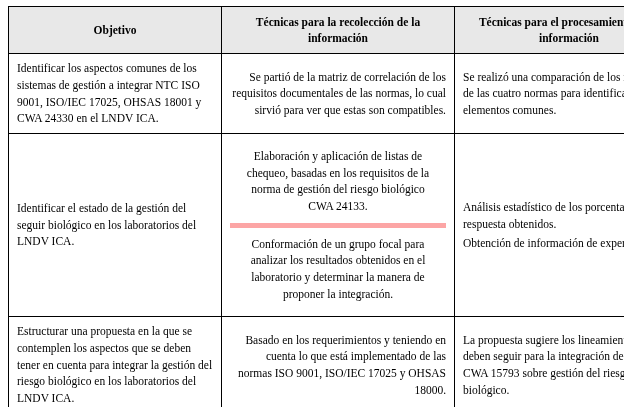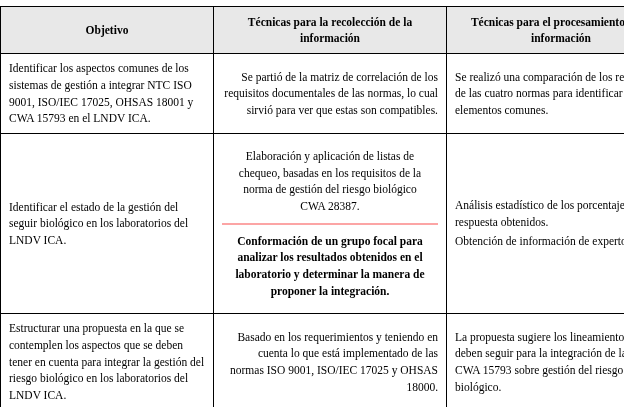--- a/index.html
+++ b/index.html
@@ -11,21 +11,21 @@
     width: 624px;
     height: 407px;
     font-family: "Liberation Serif", serif;
     color: #000000;
     overflow: hidden;
   }
   .page {
     width: 624px;
     height: 407px;
     box-sizing: border-box;
-    padding: 6px 5px 5px 0;
+    padding: 6px 5px 5px 8px;
   }
   table.matrix {
     border-collapse: collapse;
     width: 612px;
     table-layout: fixed;
     border: 1px solid #000000;
   }
   table.matrix th,
   table.matrix td {
     border: 1px solid #000000;
@@ -55,22 +55,21 @@
     padding: 0;
     vertical-align: top;
   }
   .subcell {
     padding: 8px 10px;
     text-align: center;
     font-size: 11.5px;
     line-height: 1.45;
   }
   .subcell + .subcell {
-    border-top: 2px solid #fca5a5;
-    font-weight: bold;
+    border-top: 5px solid #fca5a5;
   }
   .col-a { width: 192px; }
   .col-b { width: 212px; }
   .col-c { width: 208px; }
   p.pl { margin: 0; }
   p.pl + p.pl { margin-top: 0.2em; }
 </style>
 </head>
 <body>
 
@@ -79,29 +78,29 @@
     <thead>
       <tr>
         <th class="col-a">Objetivo</th>
         <th class="col-b">Técnicas para la recolección de la información</th>
         <th class="col-c">Técnicas para el procesamiento de la información</th>
       </tr>
     </thead>
     <tbody>
 
       <tr>
-        <td class="objetivo col-a">Identificar los aspectos comunes de los sistemas de gestión a integrar NTC ISO 9001, ISO/IEC 17025, OHSAS 18001 y CWA 15793 en el LNDV ICA.</td>
+        <td class="objetivo col-a">Identificar los aspectos comunes de los sistemas de gestión a integrar NTC ISO 9001, ISO/IEC 17025, OHSAS 18001 y CWA 24330 en el LNDV ICA.</td>
         <td class="tecnica col-b">Se partió de la matriz de correlación de los requisitos documentales de las normas, lo cual sirvió para ver que estas son compatibles.</td>
         <td class="proceso col-c">Se realizó una comparación de los requisitos de las cuatro normas para identificar los elementos comunes.</td>
       </tr>
 
       <tr>
         <td class="objetivo col-a">Identificar el estado de la gestión del seguir biológico en los laboratorios del LNDV ICA.</td>
         <td class="split col-b">
-          <div class="subcell">Elaboración y aplicación de listas de chequeo, basadas en los requisitos de la norma de gestión del riesgo biológico CWA 28387.</div>
+          <div class="subcell">Elaboración y aplicación de listas de chequeo, basadas en los requisitos de la norma de gestión del riesgo biológico CWA 24133.</div>
           <div class="subcell">Conformación de un grupo focal para analizar los resultados obtenidos en el laboratorio y determinar la manera de proponer la integración.</div>
         </td>
         <td class="proceso col-c">
           <p class="pl">Análisis estadístico de los porcentajes de respuesta obtenidos.</p>
           <p class="pl">Obtención de información de expertos.</p>
         </td>
       </tr>
 
       <tr>
         <td class="objetivo col-a">Estructurar una propuesta en la que se contemplen los aspectos que se deben tener en cuenta para integrar la gestión del riesgo biológico en los laboratorios del LNDV ICA.</td>

